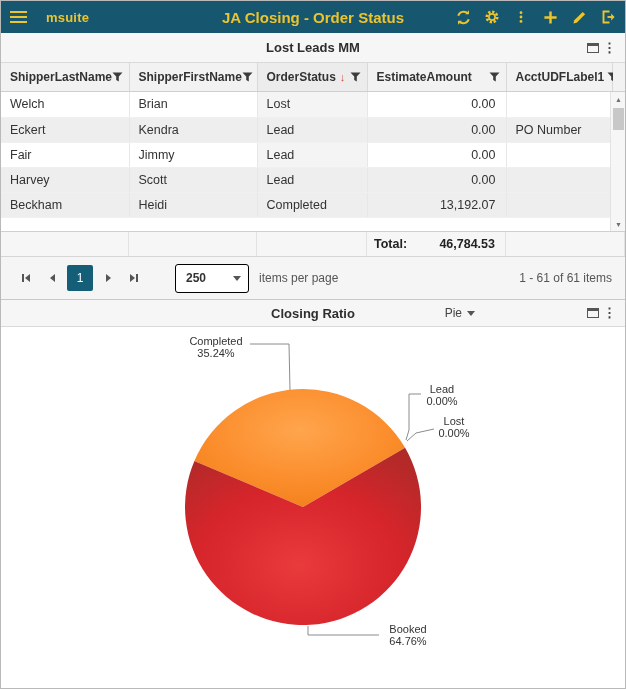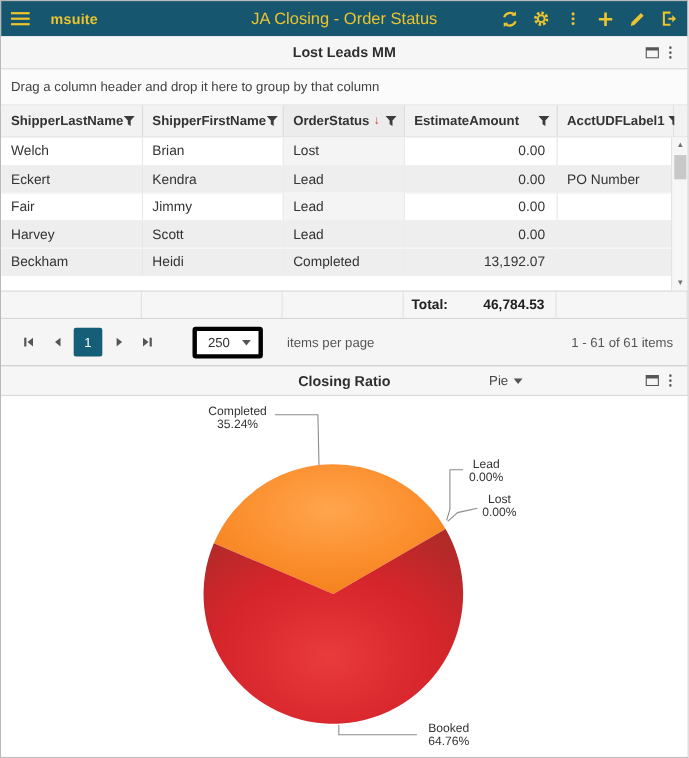--- a/index.html
+++ b/index.html
@@ -8,21 +8,21 @@
   .app { width:626px; height:689px; background:#fff; position:relative; overflow:hidden;
          border:1px solid #b9b9b9; }
 
   
   .appbar { height:32px; background:#16566F; position:relative; display:flex; align-items:center; }
   .hamburger { width:17px; height:13px; margin-left:9px; display:flex; flex-direction:column;
                justify-content:space-between; cursor:pointer; }
   .hamburger i { display:block; height:2.4px; background:#ecc42d; }
   .brand { color:#ecc42d; font-size:13px; font-weight:bold; margin-left:19px; letter-spacing:.2px; }
   .appbar-title { position:absolute; left:0; right:0; text-align:center; color:#ecc42d;
-                  font-size:15px; font-weight:normal; pointer-events:none; }
+                  font-size:15px; font-weight:bold; pointer-events:none; }
   .appbar-actions { position:absolute; right:7px; top:0; bottom:0; display:flex; align-items:center; gap:9px; }
   .abtn { width:20px; height:20px; display:flex; align-items:center; justify-content:center; cursor:pointer; }
 
   
   .panel-header { position:relative; background:#f6f6f6; border-bottom:1px solid #d9d9d9;
                   display:flex; align-items:center; justify-content:center; }
   .panel-header.h1 { height:30px; }
   .panel-header.h2 { height:28px; border-top:1px solid #c9c9c9; }
   .panel-title { font-size:13px; font-weight:bold; color:#2e2e2e; }
   .panel-win { position:absolute; right:26px; width:12px; height:10px; border:1px solid #555;
@@ -75,24 +75,24 @@
            align-items:center; padding:0 12px; font-size:12px; color:#555; position:relative; }
   .pg-btn { width:26px; height:26px; border:1px solid transparent; display:flex; align-items:center;
             justify-content:center; cursor:pointer; gap:1px; }
   .pg-num { width:26px; height:26px; background:#155E77; color:#fff; display:flex; align-items:center;
             justify-content:center; font-size:12px; border-radius:2px; margin:0 2px; cursor:pointer; }
   .tri-l { width:0; height:0; border-top:4px solid transparent; border-bottom:4px solid transparent;
            border-right:5px solid #555; }
   .tri-r { width:0; height:0; border-top:4px solid transparent; border-bottom:4px solid transparent;
            border-left:5px solid #555; }
   .pbar { width:2px; height:8px; background:#555; }
-  .pagesize { margin-left:28px; width:64px; height:29px; border:4px solid #000000; border-radius:3px;
+  .pagesize { margin-left:28px; width:74px; height:29px; border:1px solid #000000; border-radius:3px;
               background:#fff; display:flex; align-items:center; justify-content:space-between;
-              padding:0 7px 0 10px; color:#333; cursor:pointer; }
-  .ipp { margin-left:22px; }
+              padding:0 7px 0 10px; color:#333; cursor:pointer;font-weight:bold; }
+  .ipp { margin-left:10px; }
   .pg-info { position:absolute; right:13px; color:#555; }
 
   
   .chart-area { position:relative; width:626px; height:330px; background:#fff; }
   .chart-area svg { position:absolute; left:0; top:0; }
   .pie-label { position:absolute; text-align:center; font-size:11px; color:#333; line-height:12px; }
   .lbl-completed { left:175px; top:8px;   width:80px; }
   .lbl-lead      { left:409px; top:56px;  width:64px; }
   .lbl-lost      { left:421px; top:88px;  width:64px; }
   .lbl-booked    { left:372px; top:296px; width:70px; }
@@ -152,23 +152,20 @@
     </div>
   </div>
 
   <div>
     <div class="panel-header h1">
       <span class="panel-title">Lost Leads MM</span>
       <span class="panel-win"></span>
       <span class="panel-kebab">⋮</span>
     </div>
 
-    <div class="group-drop">
-      <span>Drag a column header and drop it here to group by that column</span>
-    </div>
 
     <div class="grid-head">
       <table>
         <colgroup>
             <col class="c1">
             <col class="c2">
             <col class="c3">
             <col class="c4">
             <col class="c5">
           </colgroup>

